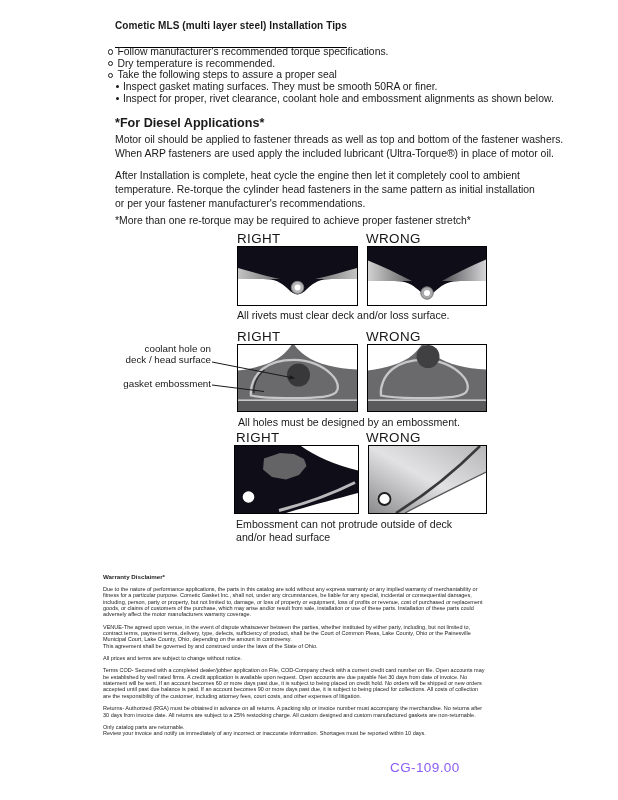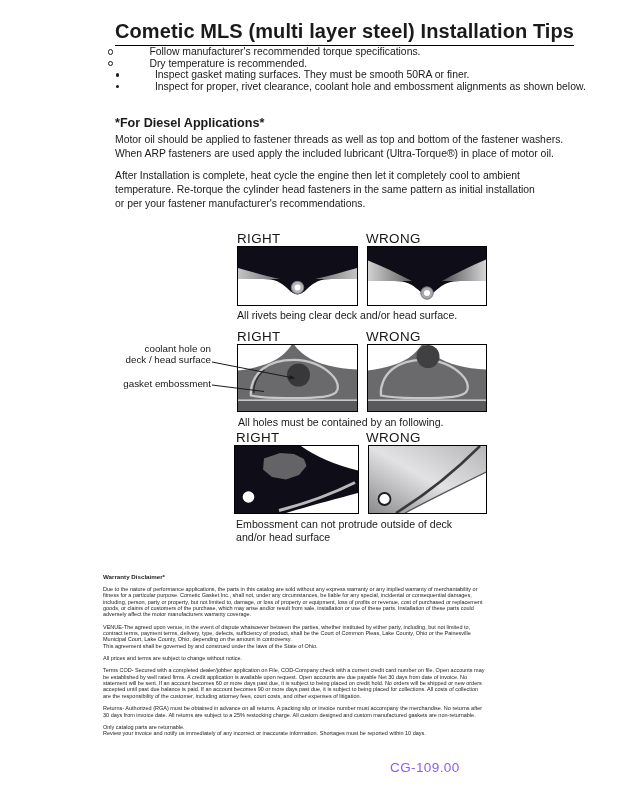--- a/index.html
+++ b/index.html
@@ -3,25 +3,25 @@
 <meta charset="utf-8">
 <style>
   html,body{margin:0;padding:0;background:#e8e8e8;}
   .page{
     position:relative;width:618px;height:800px;background:#ffffff;
     font-family:"Liberation Sans",sans-serif;color:#1a1a1a;overflow:hidden;
     margin:0 auto;
   }
   .abs{position:absolute;}
   .title{
-    left:115px;top:20px;font-size:20px;font-weight:bold;letter-spacing:0.1px;
-    border-bottom:1.7px solid #000;padding-bottom:2px;
+    left:115px;top:20px;font-size:10px;font-weight:bold;letter-spacing:0.1px;
+    border-bottom:1.7px solid #000;padding-bottom:16px;
   }
   .bullets{left:108px;top:46px;font-size:10.4px;line-height:11.7px;}
-  .b-item{display:flex;align-items:flex-start;gap:32px;}
+  .b-item{display:flex;align-items:flex-start;}
   .b-item.sub{margin-left:8px;}
   .ob{width:3.4px;height:3.4px;border:1px solid #1a1a1a;border-radius:50%;margin:3.4px 4px 0 0;flex:0 0 auto;}
   .fb{width:3.4px;height:3.4px;background:#1a1a1a;border-radius:50%;margin:3.8px 3.5px 0 0;flex:0 0 auto;}
   .diesel-h{left:115px;top:116px;font-size:12.6px;font-weight:bold;}
   .body{font-size:10.4px;line-height:14px;white-space:pre-line;}
   .p1{left:115px;top:133px;}
   .p2{left:115px;top:169px;}
   .note{left:115px;top:214px;}
   .dg-header{width:123px;font-size:13.4px;letter-spacing:0.4px;color:#151515;}
   .caption{font-size:10.6px;line-height:13px;white-space:pre-line;}
@@ -42,36 +42,41 @@
 
   <div class="abs bullets">
     <div class="b-item">
       <span class="ob"></span>
       <span>Follow manufacturer's recommended torque specifications.</span>
     </div>
     <div class="b-item">
       <span class="ob"></span>
       <span>Dry temperature is recommended.</span>
     </div>
+    <div class="b-item">
+      <span class="ob"></span>
+      <span>Take the following steps to assure a proper seal</span>
+    </div>
     <div class="b-item sub">
       <span class="fb"></span>
       <span>Inspect gasket mating surfaces.  They must be smooth 50RA or finer.</span>
     </div>
     <div class="b-item sub">
       <span class="fb"></span>
       <span>Inspect for proper, rivet clearance, coolant hole and embossment alignments as shown below.</span>
     </div>
   </div>
 
   <div class="abs diesel-h">*For Diesel Applications*</div>
   <div class="abs body p1">Motor oil should be applied to fastener threads as well as top and bottom of the fastener washers.
 When ARP fasteners are used apply the included lubricant (Ultra-Torque®) in place of motor oil.</div>
   <div class="abs body p2">After Installation is complete, heat cycle the engine then let it completely cool to ambient
 temperature. Re-torque the cylinder head fasteners in the same pattern as initial installation
 or per your fastener manufacturer's recommendations.</div>
+  <div class="abs body note">*More than one re-torque may be required to achieve proper fastener stretch*</div>
 
   <div class="abs dg-header" style="left:237px;top:231px;">RIGHT</div>
   <div class="abs dg-header" style="left:366px;top:231px;">WRONG</div>
 
   <svg class="abs panel" style="left:237px;top:246px;" width="119" height="58" viewBox="0 0 119 58">
     <defs>
       <linearGradient id="r1a" x1="0" y1="0" x2="1" y2="0">
         <stop offset="0" stop-color="#c4c4c4"></stop>
           <stop offset="1" stop-color="#6f6f71"></stop>
       </linearGradient>
@@ -100,21 +105,21 @@
       </linearGradient>
     </defs>
     <rect width="118" height="58" fill="#0f0e18"></rect>
     <path d="M0,34 L26,34 C38,34 43.5,37 50.5,43 C54.5,46.9 57,48.7 59,48.7 C61,48.7 64.5,46.9 68.5,43 C75.5,37 81,34 93,34 L118,34 L118,58 L0,58 Z" fill="#ffffff"></path>
     <path d="M0,13.5 C15,19.5 30,27 44,33.9 L44,34.1 L0,34.1 Z" fill="url(#w1a)"></path>
     <path d="M118,12.5 C101,19.5 86,27.5 74,33.9 L74,34.1 L118,34.1 Z" fill="url(#w1b)"></path>
     <circle cx="59" cy="46" r="6.2" fill="#a9a9ab" stroke="#747476" stroke-width="1"></circle>
     <circle cx="59" cy="46" r="3" fill="#ffffff"></circle>
   </svg>
 
-  <div class="abs caption" style="left:237px;top:309px;">All rivets being clear deck and/or head surface.</div>
+  <div class="abs caption" style="left:237px;top:309px;">All rivets must clear deck and/or loss surface.</div>
 
   <div class="abs dg-header" style="left:237px;top:329px;">RIGHT</div>
   <div class="abs dg-header" style="left:366px;top:329px;">WRONG</div>
 
   <div class="abs lbl" style="left:108px;top:343px;width:103px;">coolant hole on
 deck / head surface</div>
   <div class="abs lbl" style="left:108px;top:378px;width:103px;">gasket embossment</div>
 
   <svg class="abs panel" style="left:237px;top:344px;" width="119" height="66" viewBox="0 0 119 66">
     <rect width="119" height="66" fill="#ffffff"></rect>
@@ -134,21 +139,21 @@
     <path d="M13,50.5 C12,42 15.5,31.5 24.5,24 C32,18 43.5,14.8 56,14.8 C71,14.8 85,20.8 93.5,29.5 C98.5,34.5 100.5,40 99.5,44.5 C98.5,48.5 93.5,50.8 85,51.8 C67,53.8 27,53.8 13,50.5 Z" fill="none" stroke="#c7c7c9" stroke-width="2.3"></path>
     <circle cx="60" cy="11.5" r="11.5" fill="#404042"></circle>
   </svg>
 
   <svg class="abs overlay" style="left:100px;top:335px;" width="220" height="70" viewBox="0 0 220 70">
     <line x1="112" y1="27" x2="191" y2="42.5" stroke="#1a1a1a" stroke-width="1"></line>
     <path d="M195,43.5 L188.5,44.5 L190.5,40 Z" fill="#1a1a1a"></path>
     <line x1="112" y1="50" x2="164" y2="56.5" stroke="#1a1a1a" stroke-width="1"></line>
   </svg>
 
-  <div class="abs caption" style="left:238px;top:416px;">All holes must be contained by an following.</div>
+  <div class="abs caption" style="left:238px;top:416px;">All holes must be designed by an embossment.</div>
 
   <div class="abs dg-header" style="left:236px;top:430px;">RIGHT</div>
   <div class="abs dg-header" style="left:366px;top:430px;">WRONG</div>
 
   <svg class="abs panel" style="left:234px;top:445px;" width="123" height="67" viewBox="0 0 123 67">
     <rect width="123" height="67" fill="#ffffff"></rect>
     <path d="M0,0 L66,0 C80,10 100,19 123,24.5 L123,47 C99,53.5 72,60.5 51,67 L0,67 Z" fill="#0f0e18"></path>
     <path d="M44,64.5 C69,58 96,48.5 120,36.5" fill="none" stroke="#b9b9bb" stroke-width="3"></path>
     <path d="M29,12.5 L45,7 L59,8 L69,13 L71.5,20 L64,29 L51,33.5 L37,31 L28,23.5 Z" fill="#646467"></path>
     <circle cx="13.5" cy="51" r="5.8" fill="#ffffff"></circle>

